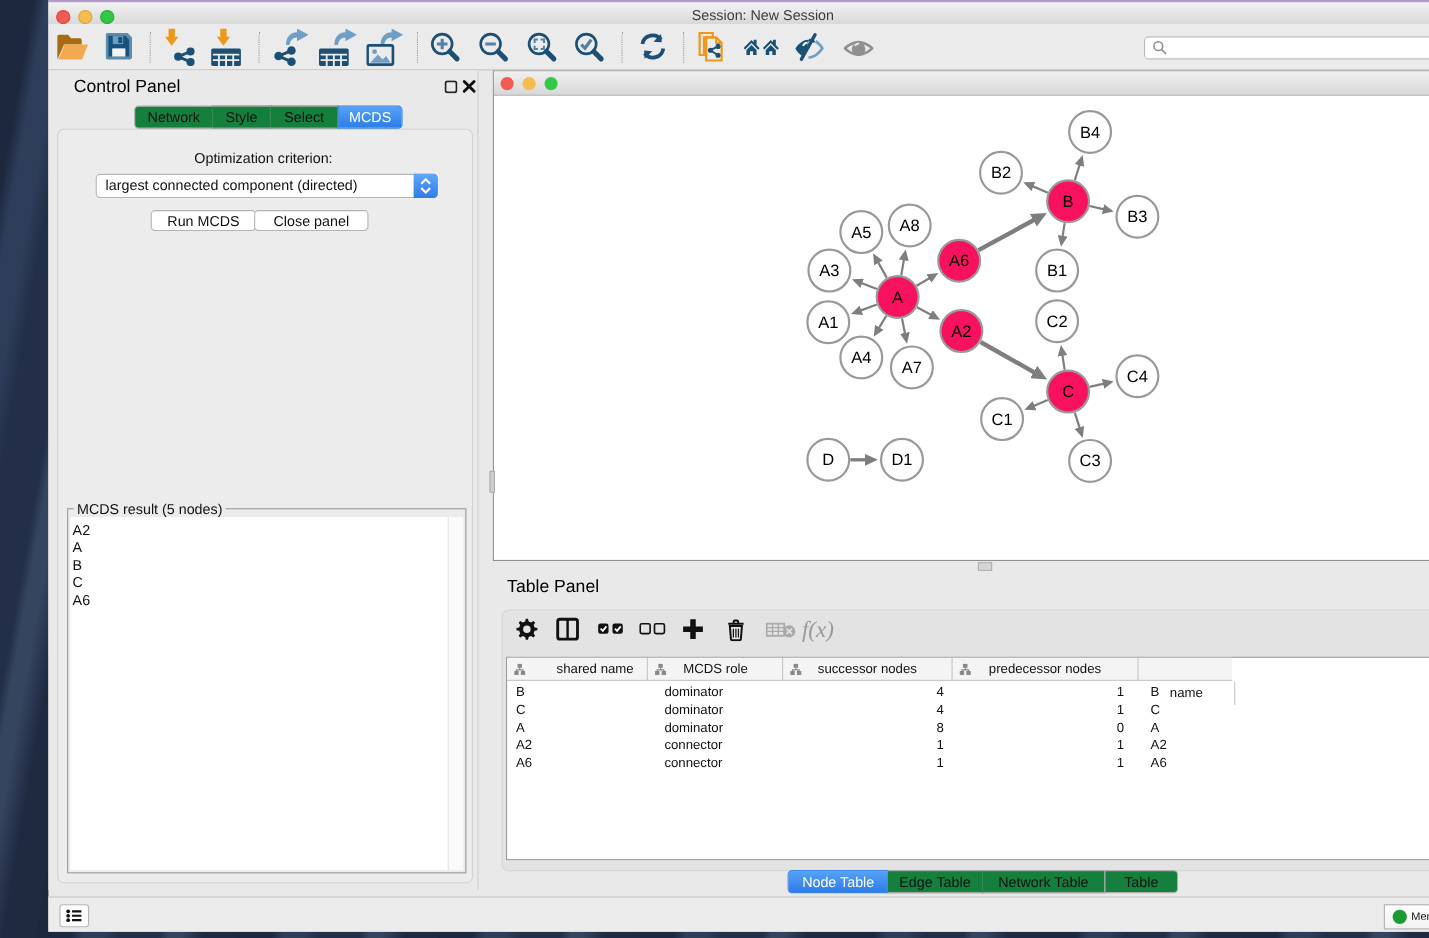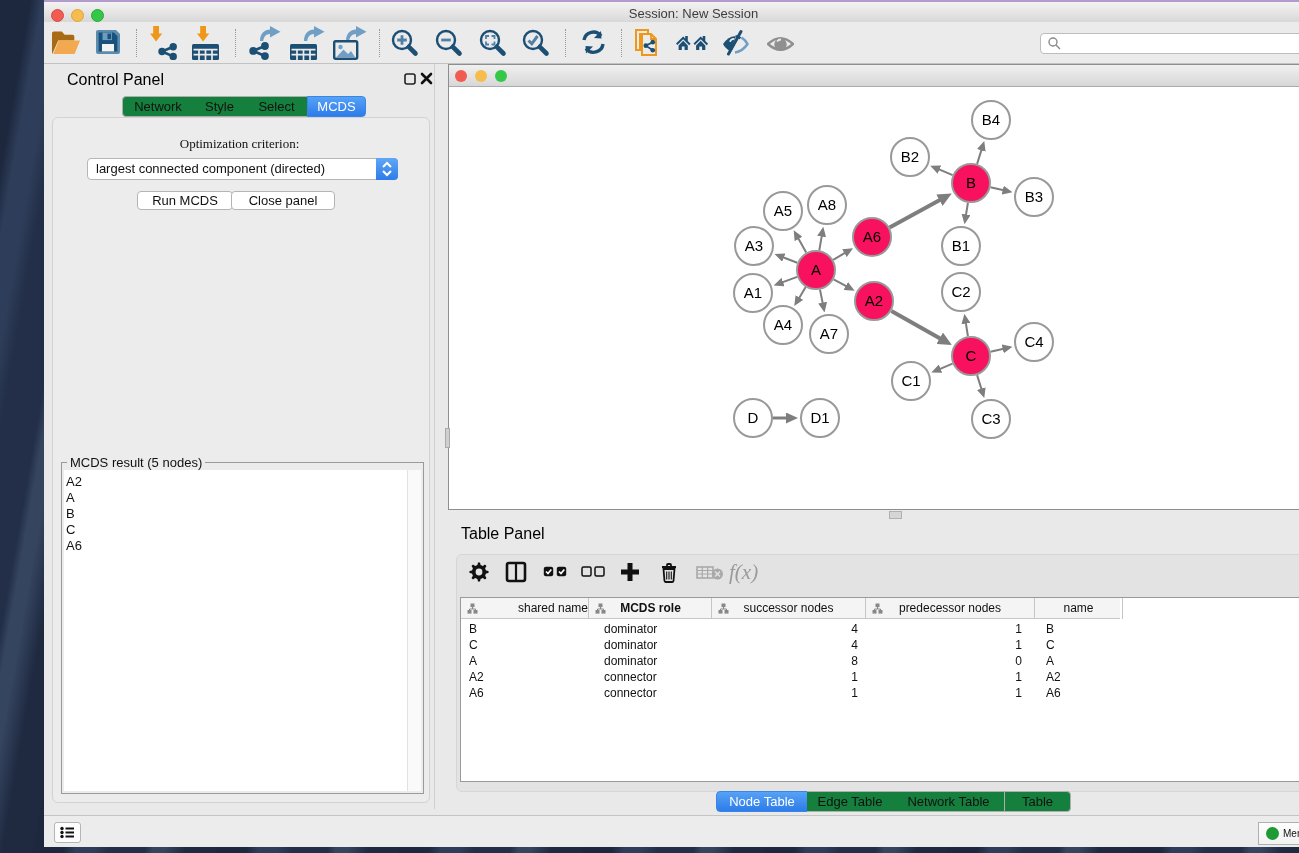--- a/index.html
+++ b/index.html
@@ -168,21 +168,21 @@
       <rect x="1" y="1" width="10" height="10" rx="2" fill="none" stroke="#222" stroke-width="1.6"></rect>
     </svg>
     <svg class="abs" style="left:376px;top:72px" width="13" height="13" viewBox="0 0 13 13">
       <path d="M2 2 L11 11 M11 2 L2 11" stroke="#111" stroke-width="2.6" stroke-linecap="round"></path>
     </svg>
     <div class="abs" style="left:8px;top:117px;width:378px;height:686px;background:#ececec;border:1px solid #d2d2d2;border-radius:6px;"></div>
     <div class="tabbtn" style="left:78px;top:96px;width:72px;border-radius:4px 0 0 4px;">Network</div>
     <div class="tabbtn" style="left:149px;top:96px;width:54px;border-left:none;">Style</div>
     <div class="tabbtn" style="left:202px;top:96px;width:62px;border-left:none;">Select</div>
     <div class="tabbtn tabsel" style="left:263px;top:96px;width:59px;border-radius:0 4px 4px 0;">MCDS</div>
-    <div class="abs" style="left:0;top:136px;width:391px;text-align:center;font-size:13px;color:#111;font-family:Liberation Serif, serif;">Optimization criterion:</div>
+    <div class="abs" style="left:0;top:136px;width:391px;text-align:center;font-size:13px;color:#111;">Optimization criterion:</div>
     <div class="abs" style="left:43px;top:158px;width:311px;height:22px;background:#fff;border:1px solid #b6b6b6;border-radius:4px;"></div>
     <div class="abs" style="left:52px;top:161px;font-size:13px;color:#111;">largest connected component (directed)</div>
     <div class="abs" style="left:332px;top:158px;width:22px;height:22px;background:linear-gradient(#60a7f7,#2d7ce9);border-radius:0 4px 4px 0;"></div>
     <svg class="abs" style="left:336px;top:161px" width="14" height="16" viewBox="0 0 14 16">
       <path d="M3 6 L7 2 L11 6" fill="none" stroke="#fff" stroke-width="2"></path>
       <path d="M3 10 L7 14 L11 10" fill="none" stroke="#fff" stroke-width="2"></path>
     </svg>
     <div class="btn" style="left:93px;top:191px;width:96px;height:19px;line-height:17px;">Run MCDS</div>
     <div class="btn" style="left:187px;top:191px;width:104px;height:19px;line-height:17px;">Close panel</div>
     <div class="abs" style="left:17px;top:462px;width:363px;height:332px;border:1px solid #9a9a9a;"></div>
@@ -325,30 +325,30 @@
     <svg class="abs" style="left:652px;top:565px;" width="28" height="15" viewBox="0 0 28 15">
       <rect x="1" y="2" width="16" height="11" fill="none" stroke="#a9a9a9" stroke-width="1.6"></rect>
       <path d="M1 5.5 L17 5.5 M1 9 L17 9 M6.3 2 L6.3 13 M11.6 2 L11.6 13" stroke="#a9a9a9" stroke-width="1.2"></path>
       <circle cx="21.5" cy="9" r="5.5" fill="#a9a9a9"></circle>
       <path d="M19 6.5 L24 11.5 M24 6.5 L19 11.5" stroke="#e3e3e3" stroke-width="1.5"></path>
     </svg>
     <div class="abs" style="left:685px;top:560px;width:36px;font-family:'Liberation Serif',serif;font-style:italic;font-size:21px;color:#9a9a9a;">f(x)</div>
     <div class="abs" style="left:416px;top:597px;width:874px;height:185px;background:#fff;border:1px solid #9a9a9a;"></div>
     <div class="abs" style="left:417px;top:598px;width:659px;height:21px;background:#f4f4f4;border-bottom:1px solid #c6c6c6;"></div>
     <div class="hdrcell" style="left:417px;width:128px;top:598px;height:21px;position:absolute;">
-      <div class="abs" style="left:0;top:0;width:100%;text-align:right;line-height:21px;padding-left:33px;">shared name</div>
+      <div class="abs" style="left:12px;top:0;width:100%;text-align:left;line-height:21px;padding-left:33px;">shared name</div>
     </div>
     <svg class="abs" style="left:423px;top:603px;" width="11" height="11" viewBox="0 0 11 11">
       <rect x="3.5" y="0.5" width="4" height="3.6" fill="#888"></rect>
       <rect x="0.5" y="7" width="4" height="3.6" fill="#888"></rect>
       <rect x="6.5" y="7" width="4" height="3.6" fill="#888"></rect>
       <path d="M5.5 4 L5.5 6 M2.5 7 L2.5 6 L8.5 6 L8.5 7" fill="none" stroke="#888" stroke-width="1"></path>
     </svg>
     <div class="hdrcell" style="left:546px;width:122px;top:598px;height:21px;position:absolute;">
-      <div class="abs" style="left:0;top:0;width:100%;text-align:center;line-height:21px;font-weight:bold;">MCDS role</div>
+      <div class="abs" style="left:0;top:0;width:100%;text-align:center;line-height:21px;">MCDS role</div>
     </div>
     <svg class="abs" style="left:551px;top:603px;" width="11" height="11" viewBox="0 0 11 11">
       <rect x="3.5" y="0.5" width="4" height="3.6" fill="#888"></rect>
       <rect x="0.5" y="7" width="4" height="3.6" fill="#888"></rect>
       <rect x="6.5" y="7" width="4" height="3.6" fill="#888"></rect>
       <path d="M5.5 4 L5.5 6 M2.5 7 L2.5 6 L8.5 6 L8.5 7" fill="none" stroke="#888" stroke-width="1"></path>
     </svg>
     <div class="hdrcell" style="left:668px;width:154px;top:598px;height:21px;position:absolute;">
       <div class="abs" style="left:0;top:0;width:100%;text-align:center;line-height:21px;">successor nodes</div>
     </div>
@@ -360,21 +360,21 @@
     </svg>
     <div class="hdrcell" style="left:822px;width:169px;top:598px;height:21px;position:absolute;">
       <div class="abs" style="left:0;top:0;width:100%;text-align:center;line-height:21px;">predecessor nodes</div>
     </div>
     <svg class="abs" style="left:828px;top:603px;" width="11" height="11" viewBox="0 0 11 11">
       <rect x="3.5" y="0.5" width="4" height="3.6" fill="#888"></rect>
       <rect x="0.5" y="7" width="4" height="3.6" fill="#888"></rect>
       <rect x="6.5" y="7" width="4" height="3.6" fill="#888"></rect>
       <path d="M5.5 4 L5.5 6 M2.5 7 L2.5 6 L8.5 6 L8.5 7" fill="none" stroke="#888" stroke-width="1"></path>
     </svg>
-    <div class="hdrcell" style="left:991px;width:88px;top:598px;height:21px;position:absolute;">
+    <div class="hdrcell" style="left:991px;width:88px;top:620px;height:21px;position:absolute;">
       <div class="abs" style="left:0;top:0;width:100%;text-align:center;line-height:21px;">name</div>
     </div>
     <div class="rowtxt" style="left:425px;top:621px;">B</div>
     <div class="rowtxt" style="left:560px;top:621px;">dominator</div>
     <div class="rowtxt" style="left:750px;top:621px;width:64px;text-align:right;">4</div>
     <div class="rowtxt" style="left:914px;top:621px;width:64px;text-align:right;">1</div>
     <div class="rowtxt" style="left:1002px;top:621px;">B</div>
     <div class="rowtxt" style="left:425px;top:637px;">C</div>
     <div class="rowtxt" style="left:560px;top:637px;">dominator</div>
     <div class="rowtxt" style="left:750px;top:637px;width:64px;text-align:right;">4</div>

